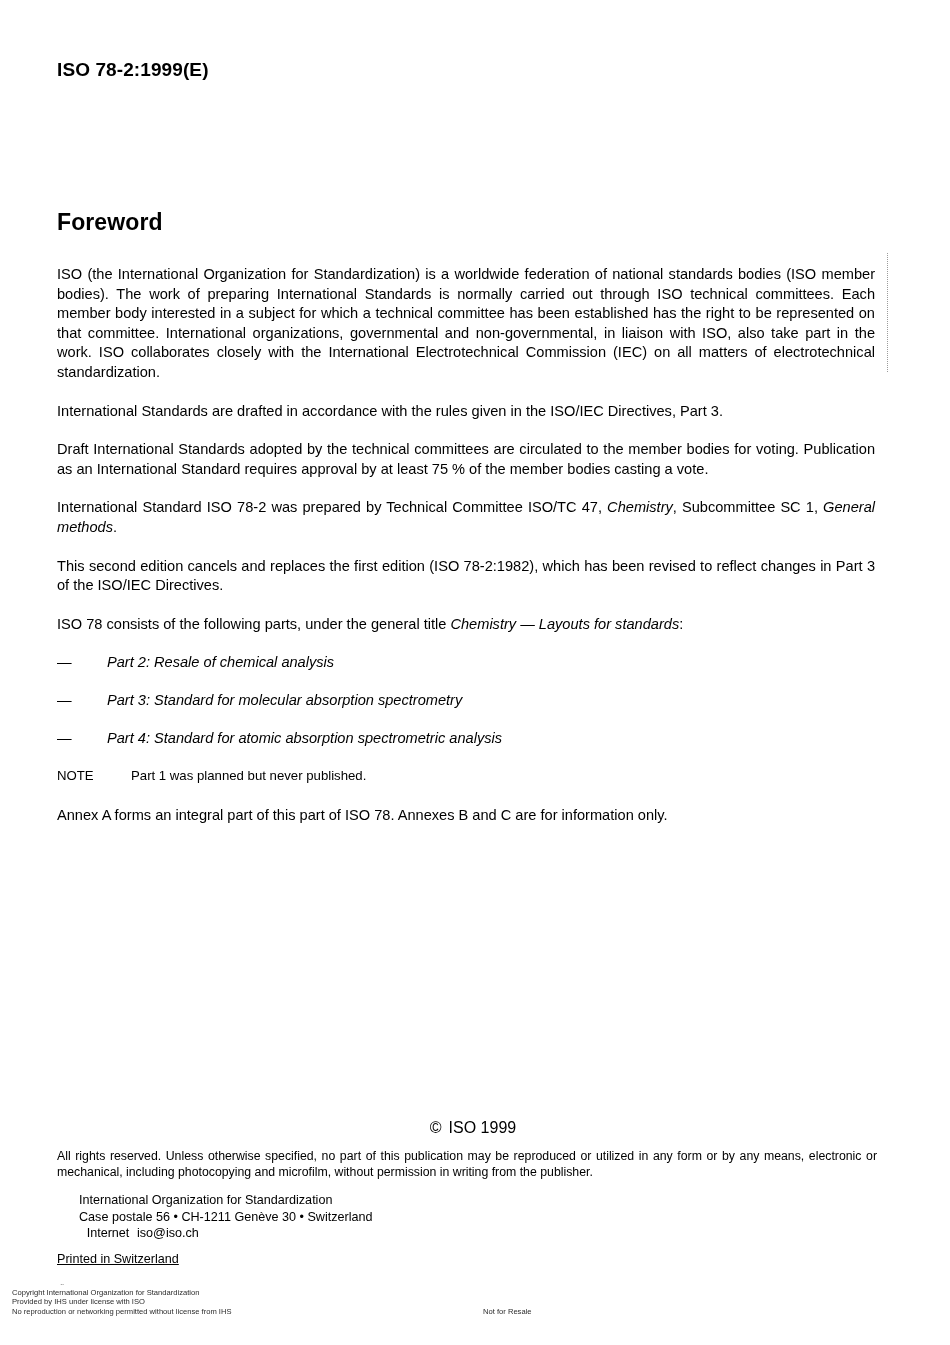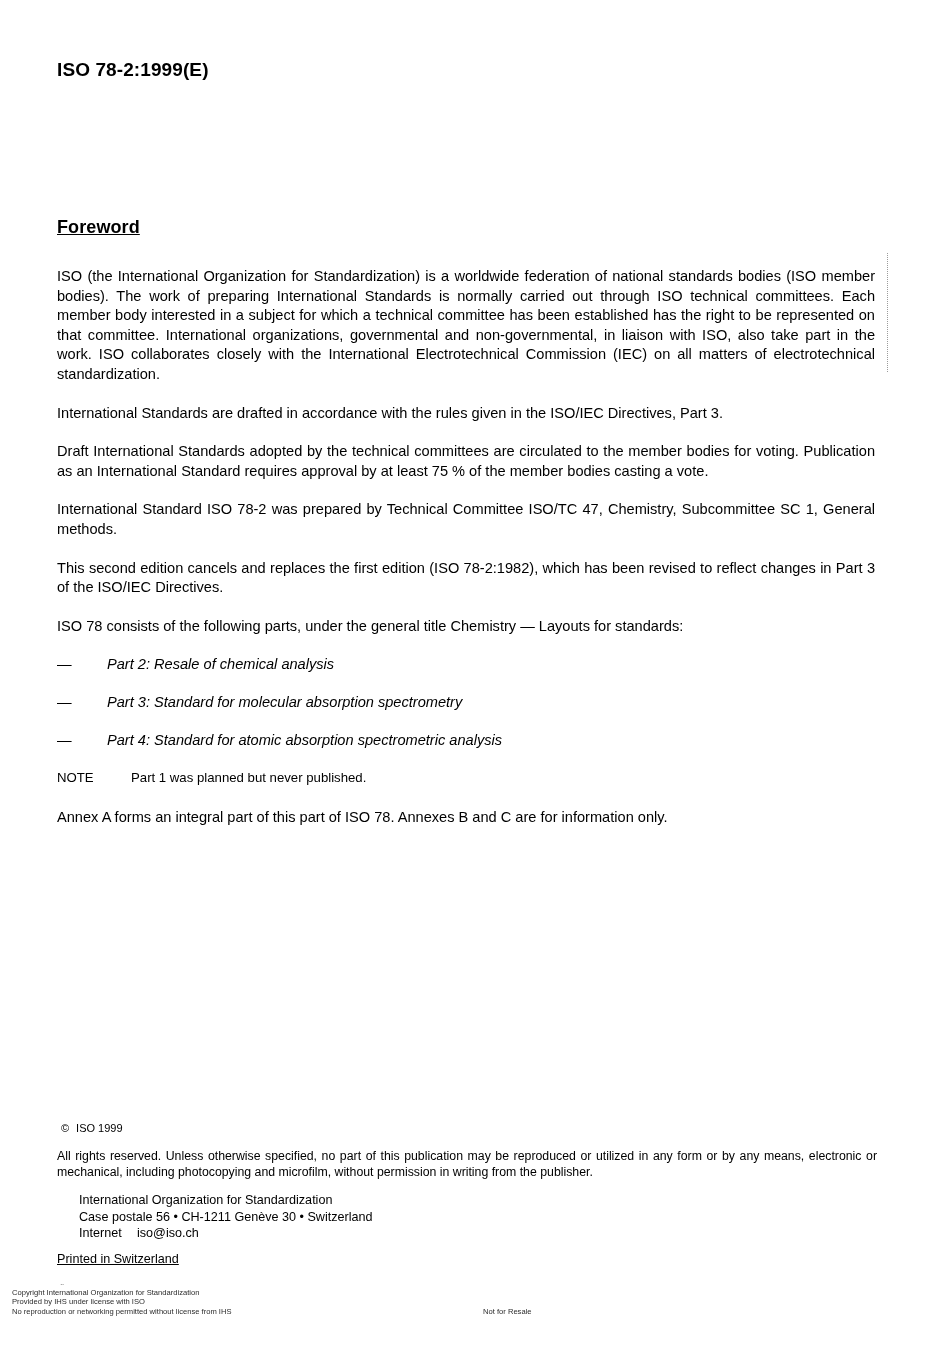--- a/index.html
+++ b/index.html
@@ -31,36 +31,35 @@
 
   
   .content {
     position: absolute;
     left: 57px;
     top: 205px;
     width: 818px;
   }
 
   .section-title {
-    font-size: 18px;
+    font-size: 23px;
     font-weight: bold;
-    margin: 12px 0 29px 0;
+    margin: 4px 0 29px 0;
     letter-spacing: 0.1px;
-    text-decoration: underline;
   }
 
   p.body {
     font-size: 14.6px;
     line-height: 19.6px;
     text-align: justify;
     margin: 0 0 19px 0;
     hyphens: none;
   }
 
-  p.body i, span.it { }
+  p.body i, span.it { font-style: italic; }
 
   
   ul.dash-list {
     list-style: none;
     margin: 19px 0 0 0;
     padding: 0;
   }
   ul.dash-list li {
     position: relative;
     font-size: 14.6px;
@@ -105,39 +104,41 @@
   }
 
   
   .footer {
     position: absolute;
     left: 57px;
     top: 1120px;
     width: 820px;
   }
   .footer .copyline {
-    font-size: 11px;
+    font-size: 16px;
     line-height: 16px;
-    margin: 0 0 13px 4px;
+    margin: 0 0 13px 12px;
+    text-align: center;
   }
   .footer .copyline .csym { margin-right: 7px; }
   .footer .rights {
     font-size: 12.3px;
     line-height: 15.6px;
     text-align: justify;
     margin: 0 0 12px 0;
   }
   .footer .addr {
     margin: 8px 0 0 22px;
     font-size: 12.6px;
     line-height: 16.4px;
   }
   .footer .addr .lbl {
     display: inline-block;
     width: 58px;
+    text-align: center;
   }
   .footer .printed {
     font-size: 12.6px;
     line-height: 16px;
     margin: 10px 0 0 0;
     text-decoration: underline;
   }
 
   
   .ihs {

